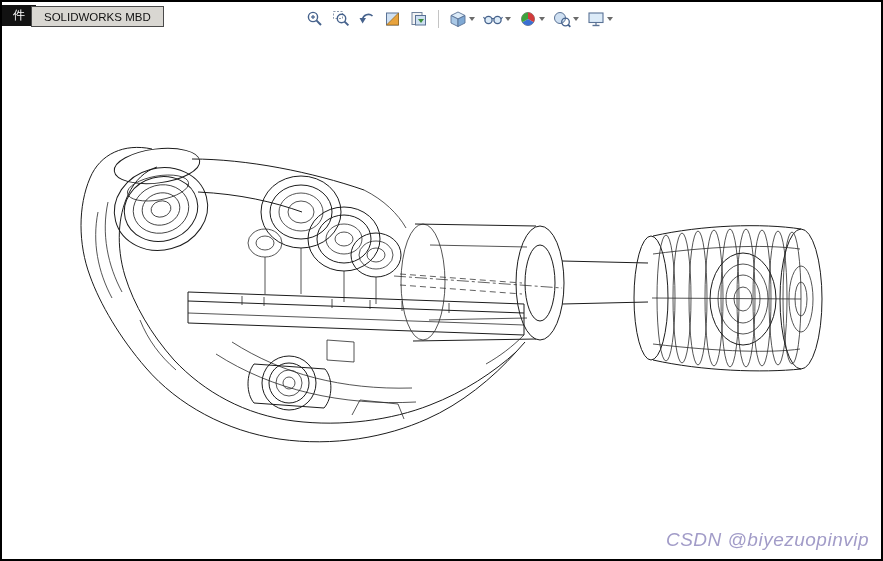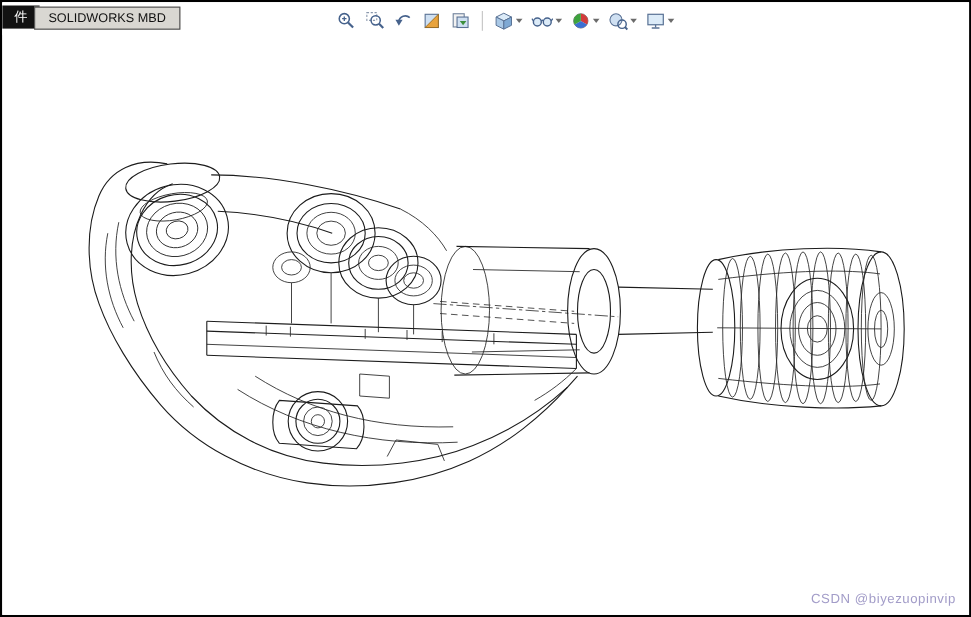--- a/index.html
+++ b/index.html
@@ -18,22 +18,22 @@
   .dd{width:0;height:0;border-left:3px solid transparent;border-right:3px solid transparent;
       border-top:4px solid #6b6b6b;margin-left:1px;}
   
   #viewport{position:absolute;inset:0;background:#ffffff;}
   #viewport svg{display:block;}
   .wire{stroke:#1c1c1c;stroke-width:1;fill:none;}
   .wire-thin{stroke:#2a2a2a;stroke-width:.8;fill:none;}
   .dash{stroke:#3a3a3a;stroke-width:.8;fill:none;stroke-dasharray:6 4;}
   .cdash{stroke:#3a3a3a;stroke-width:.8;fill:none;stroke-dasharray:12 3 3 3;}
   
-  #watermark{position:absolute;right:12px;bottom:8px;font-size:12px;letter-spacing:.5px;
-             color:#a29cc8;user-select:none;}
+  #watermark{position:absolute;right:12px;bottom:8px;font-size:19px;letter-spacing:.5px;
+             color:#a29cc8;user-select:none;font-style:italic;}
 </style>
 </head>
 <body>
 
 <div id="screen">
 
   <div id="viewport">
     <svg width="883" height="561" viewBox="0 0 883 561">
 
       <g>

